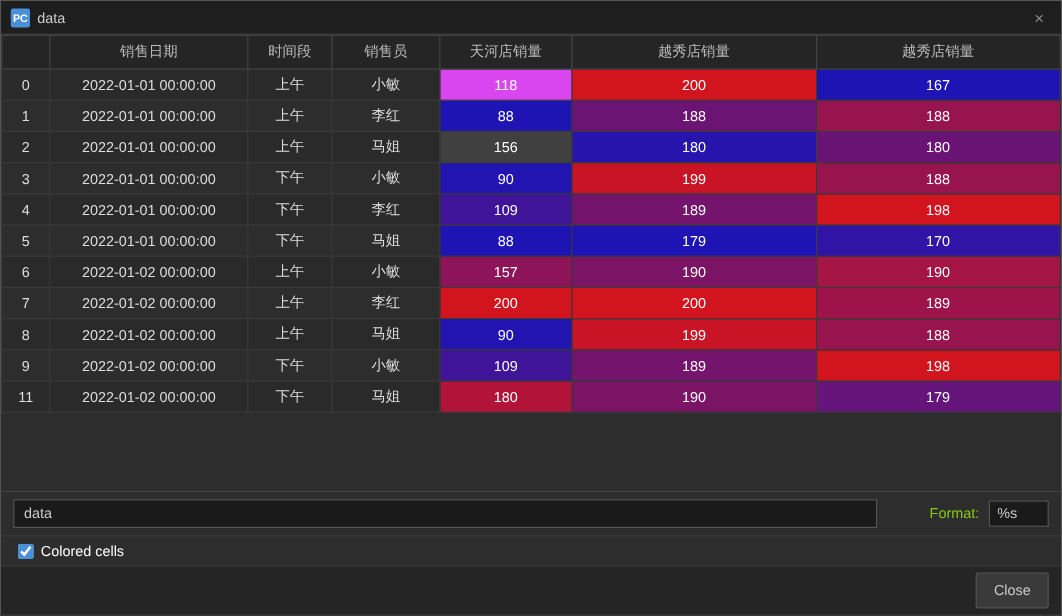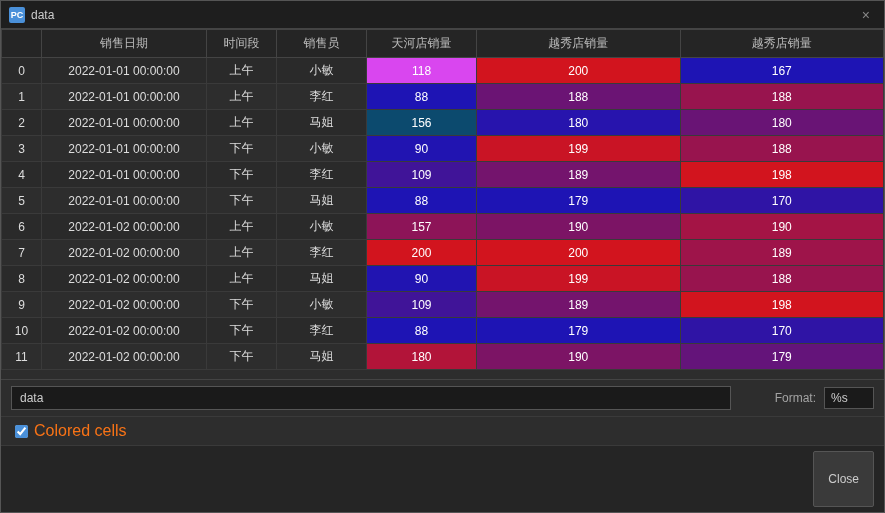--- a/index.html
+++ b/index.html
@@ -106,21 +106,21 @@
     .data-input {
       flex: 1;
       background: #1a1a1a;
       border: 1px solid #555;
       color: #ccc;
       padding: 4px 8px;
       font-size: 12px;
       outline: none;
     }
     .format-label {
-      color: #a3a3a3;
+      color: #84cc16;
       font-size: 12px;
       padding-left: 36px;
     }
     .format-select {
       background: #1a1a1a;
       border: 1px solid #555;
       color: #ccc;
       padding: 3px 6px;
       font-size: 12px;
       width: 50px;
@@ -131,36 +131,36 @@
       padding: 5px 14px;
       gap: 6px;
     }
     .checkbox-row input[type="checkbox"] {
       width: 13px;
       height: 13px;
       accent-color: #4a90d9;
       cursor: pointer;
     }
     .checkbox-label {
-      color: #f97316;
-      font-size: 16px;
+      color: #ffffff;
+      font-size: 12px;
     }
     .bottom-bar {
       display: flex;
       justify-content: flex-end;
       padding: 5px 10px;
       gap: 8px;
       border-top: 1px solid #3a3a3a;
       background: #252525;
     }
     .btn {
       background: #3a3a3a;
       border: 1px solid #555;
       color: #ccc;
-      padding: 20px 14px;
+      padding: 7px 14px;
       font-size: 12px;
       cursor: pointer;
       border-radius: 2px;
     }
     
     
   </style>
 </head>
 <body>
 
@@ -203,21 +203,21 @@
             <td>李红</td>
             <td style="background-color: rgb(30, 20, 180); color: rgb(255, 255, 255); font-weight: 500;">88</td>
             <td style="background-color: rgb(107, 20, 116); color: rgb(255, 255, 255); font-weight: 500;">188</td>
             <td style="background-color: rgb(152, 20, 78); color: rgb(255, 255, 255); font-weight: 500;">188</td>
           </tr>
           <tr>
             <td>2</td>
             <td>2022-01-01 00:00:00</td>
             <td>上午</td>
             <td>马姐</td>
-            <td style="background-color: #0c4a6e; color: rgb(255, 255, 255); font-weight: 500;">156</td>
+            <td style="background-color: #404040; color: rgb(255, 255, 255); font-weight: 500;">156</td>
             <td style="background-color: rgb(39, 20, 173); color: rgb(255, 255, 255); font-weight: 500;">180</td>
             <td style="background-color: rgb(105, 20, 117); color: rgb(255, 255, 255); font-weight: 500;">180</td>
           </tr>
           <tr>
             <td>3</td>
             <td>2022-01-01 00:00:00</td>
             <td>下午</td>
             <td>小敏</td>
             <td style="background-color: rgb(33, 20, 177); color: rgb(255, 255, 255); font-weight: 500;">90</td>
             <td style="background-color: rgb(201, 20, 37); color: rgb(255, 255, 255); font-weight: 500;">199</td>
@@ -269,29 +269,20 @@
             <td style="background-color: rgb(152, 20, 78); color: rgb(255, 255, 255); font-weight: 500;">188</td>
           </tr>
           <tr>
             <td>9</td>
             <td>2022-01-02 00:00:00</td>
             <td>下午</td>
             <td>小敏</td>
             <td style="background-color: rgb(64, 20, 152); color: rgb(255, 255, 255); font-weight: 500;">109</td>
             <td style="background-color: rgb(116, 20, 109); color: rgb(255, 255, 255); font-weight: 500;">189</td>
             <td style="background-color: rgb(210, 20, 30); color: rgb(255, 255, 255); font-weight: 500;">198</td>
-          </tr>
-          <tr>
-            <td>10</td>
-            <td>2022-01-02 00:00:00</td>
-            <td>下午</td>
-            <td>李红</td>
-            <td style="background-color: rgb(30, 20, 180); color: rgb(255, 255, 255); font-weight: 500;">88</td>
-            <td style="background-color: rgb(30, 20, 180); color: rgb(255, 255, 255); font-weight: 500;">179</td>
-            <td style="background-color: rgb(47, 20, 165); color: rgb(255, 255, 255); font-weight: 500;">170</td>
           </tr>
           <tr>
             <td>11</td>
             <td>2022-01-02 00:00:00</td>
             <td>下午</td>
             <td>马姐</td>
             <td style="background-color: rgb(178, 20, 57); color: rgb(255, 255, 255); font-weight: 500;">180</td>
             <td style="background-color: rgb(124, 20, 101); color: rgb(255, 255, 255); font-weight: 500;">190</td>
             <td style="background-color: rgb(100, 20, 122); color: rgb(255, 255, 255); font-weight: 500;">179</td>
           </tr>

